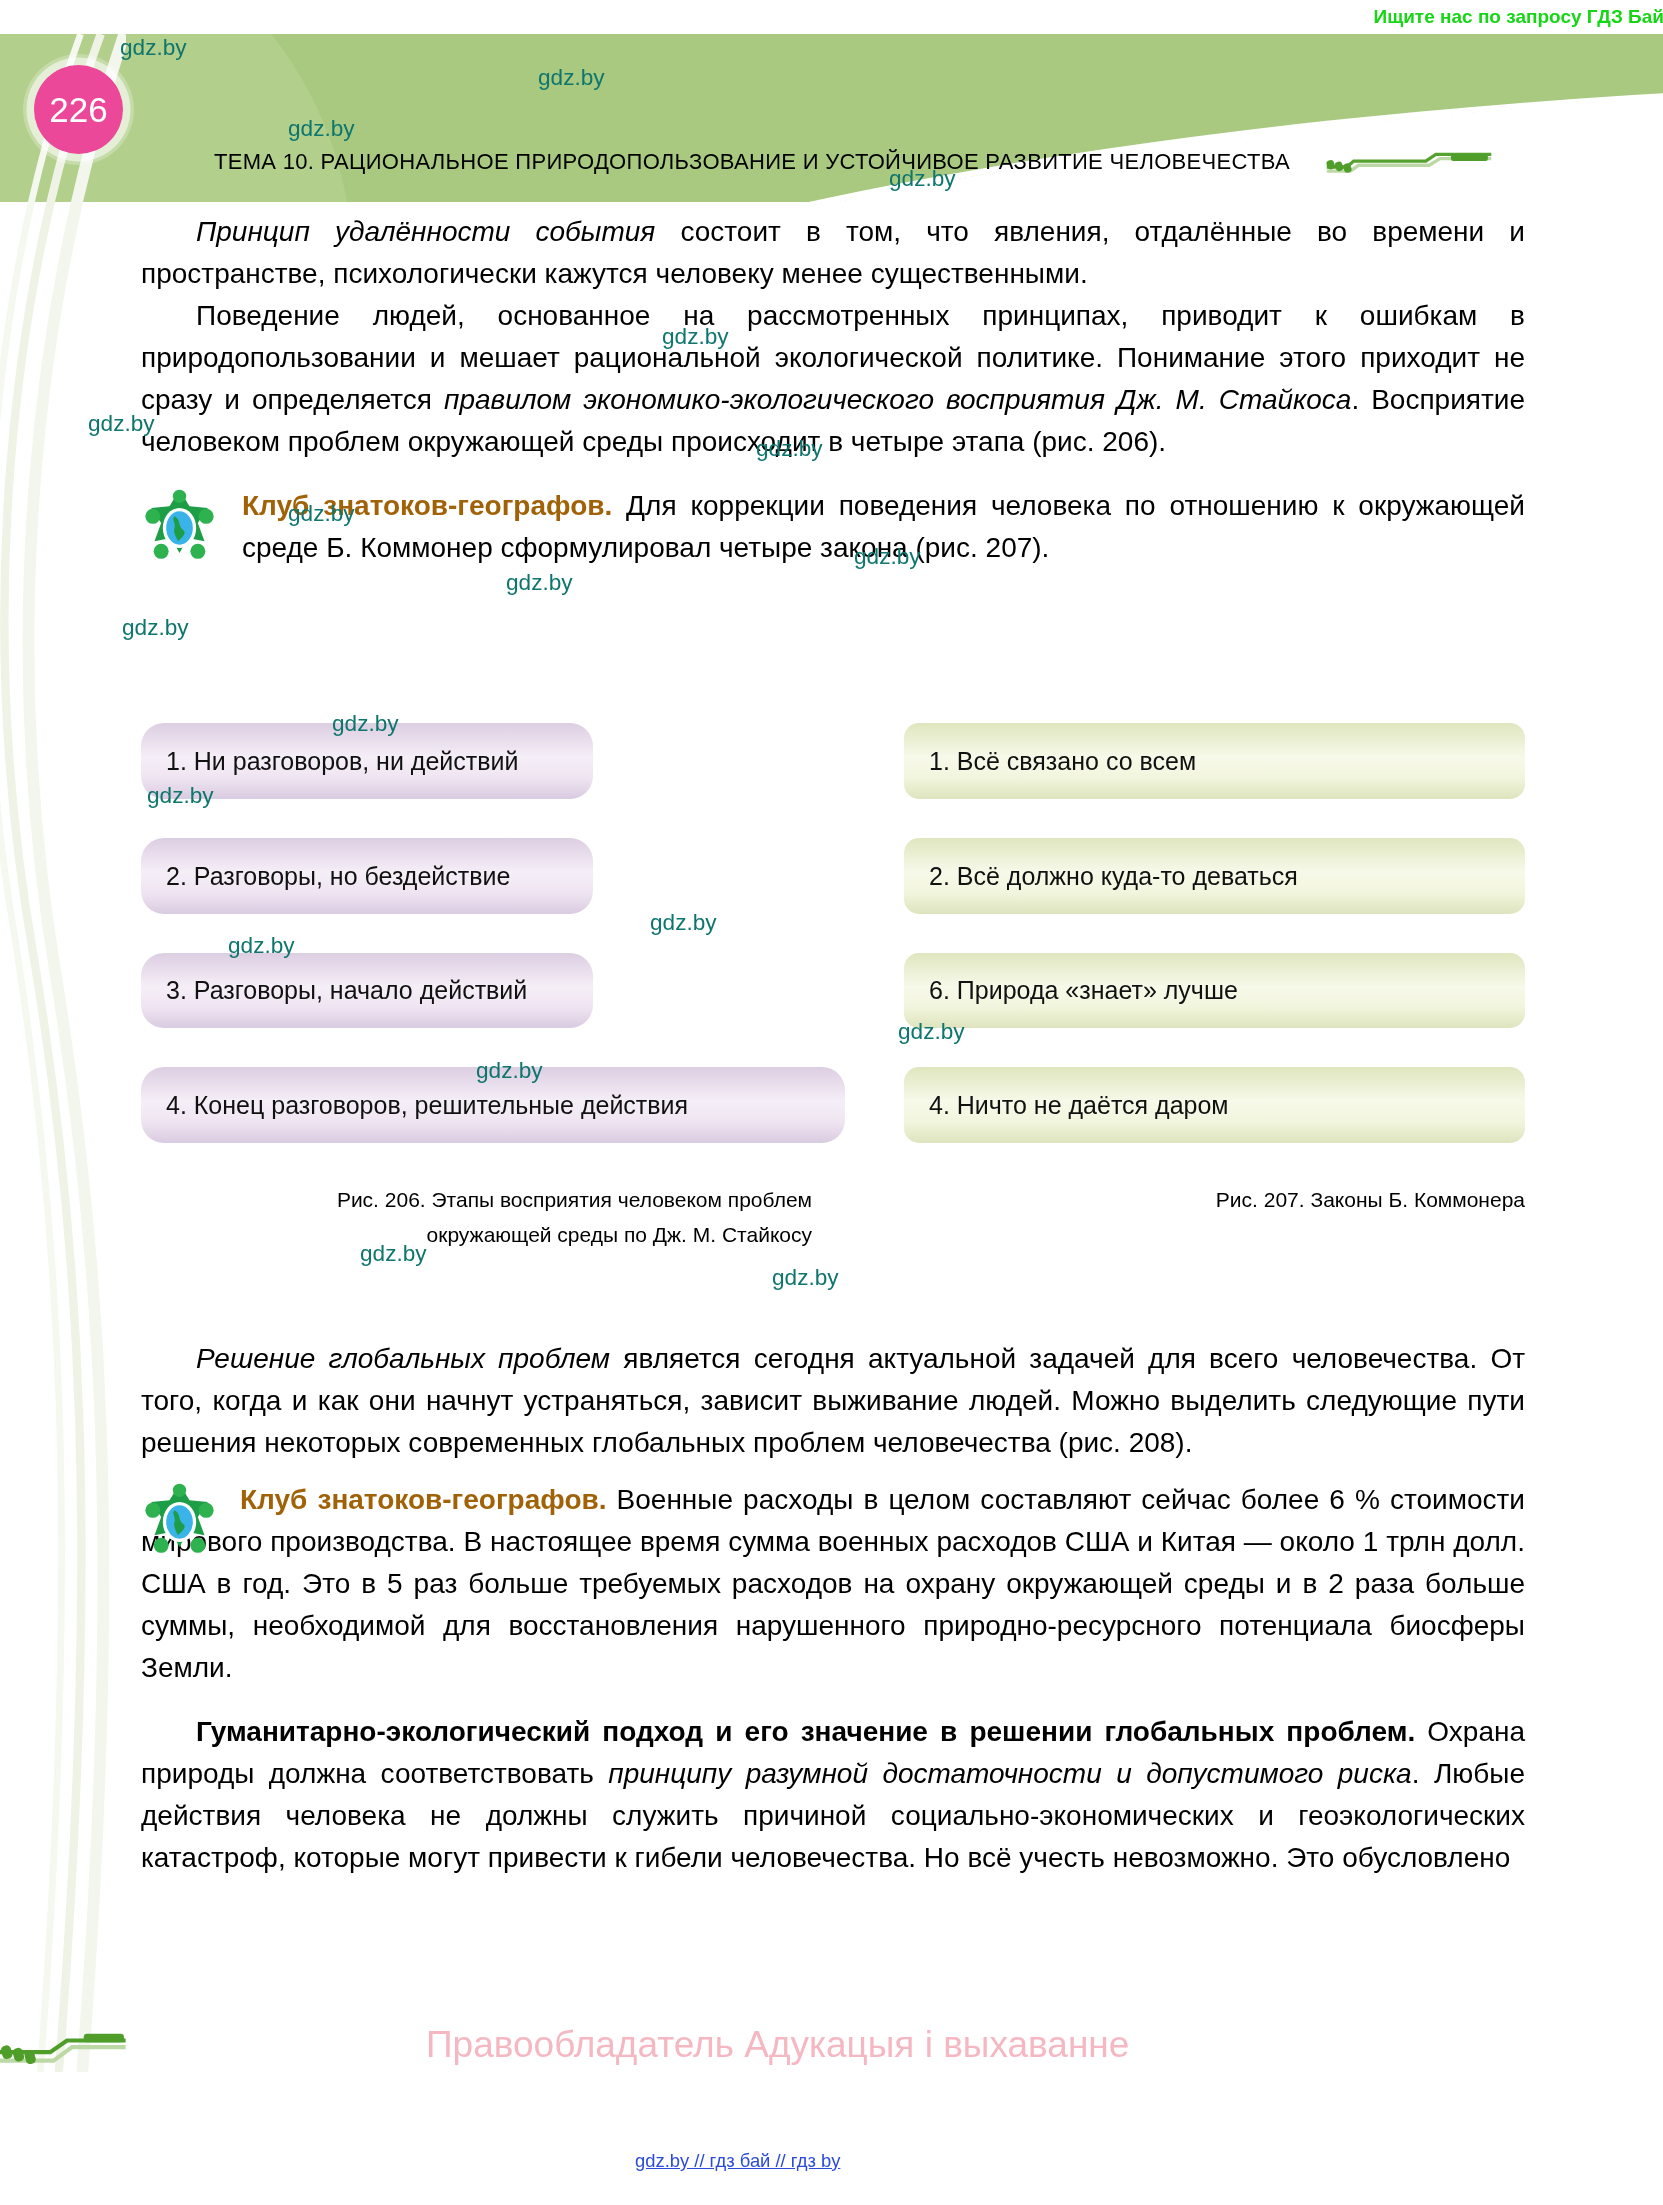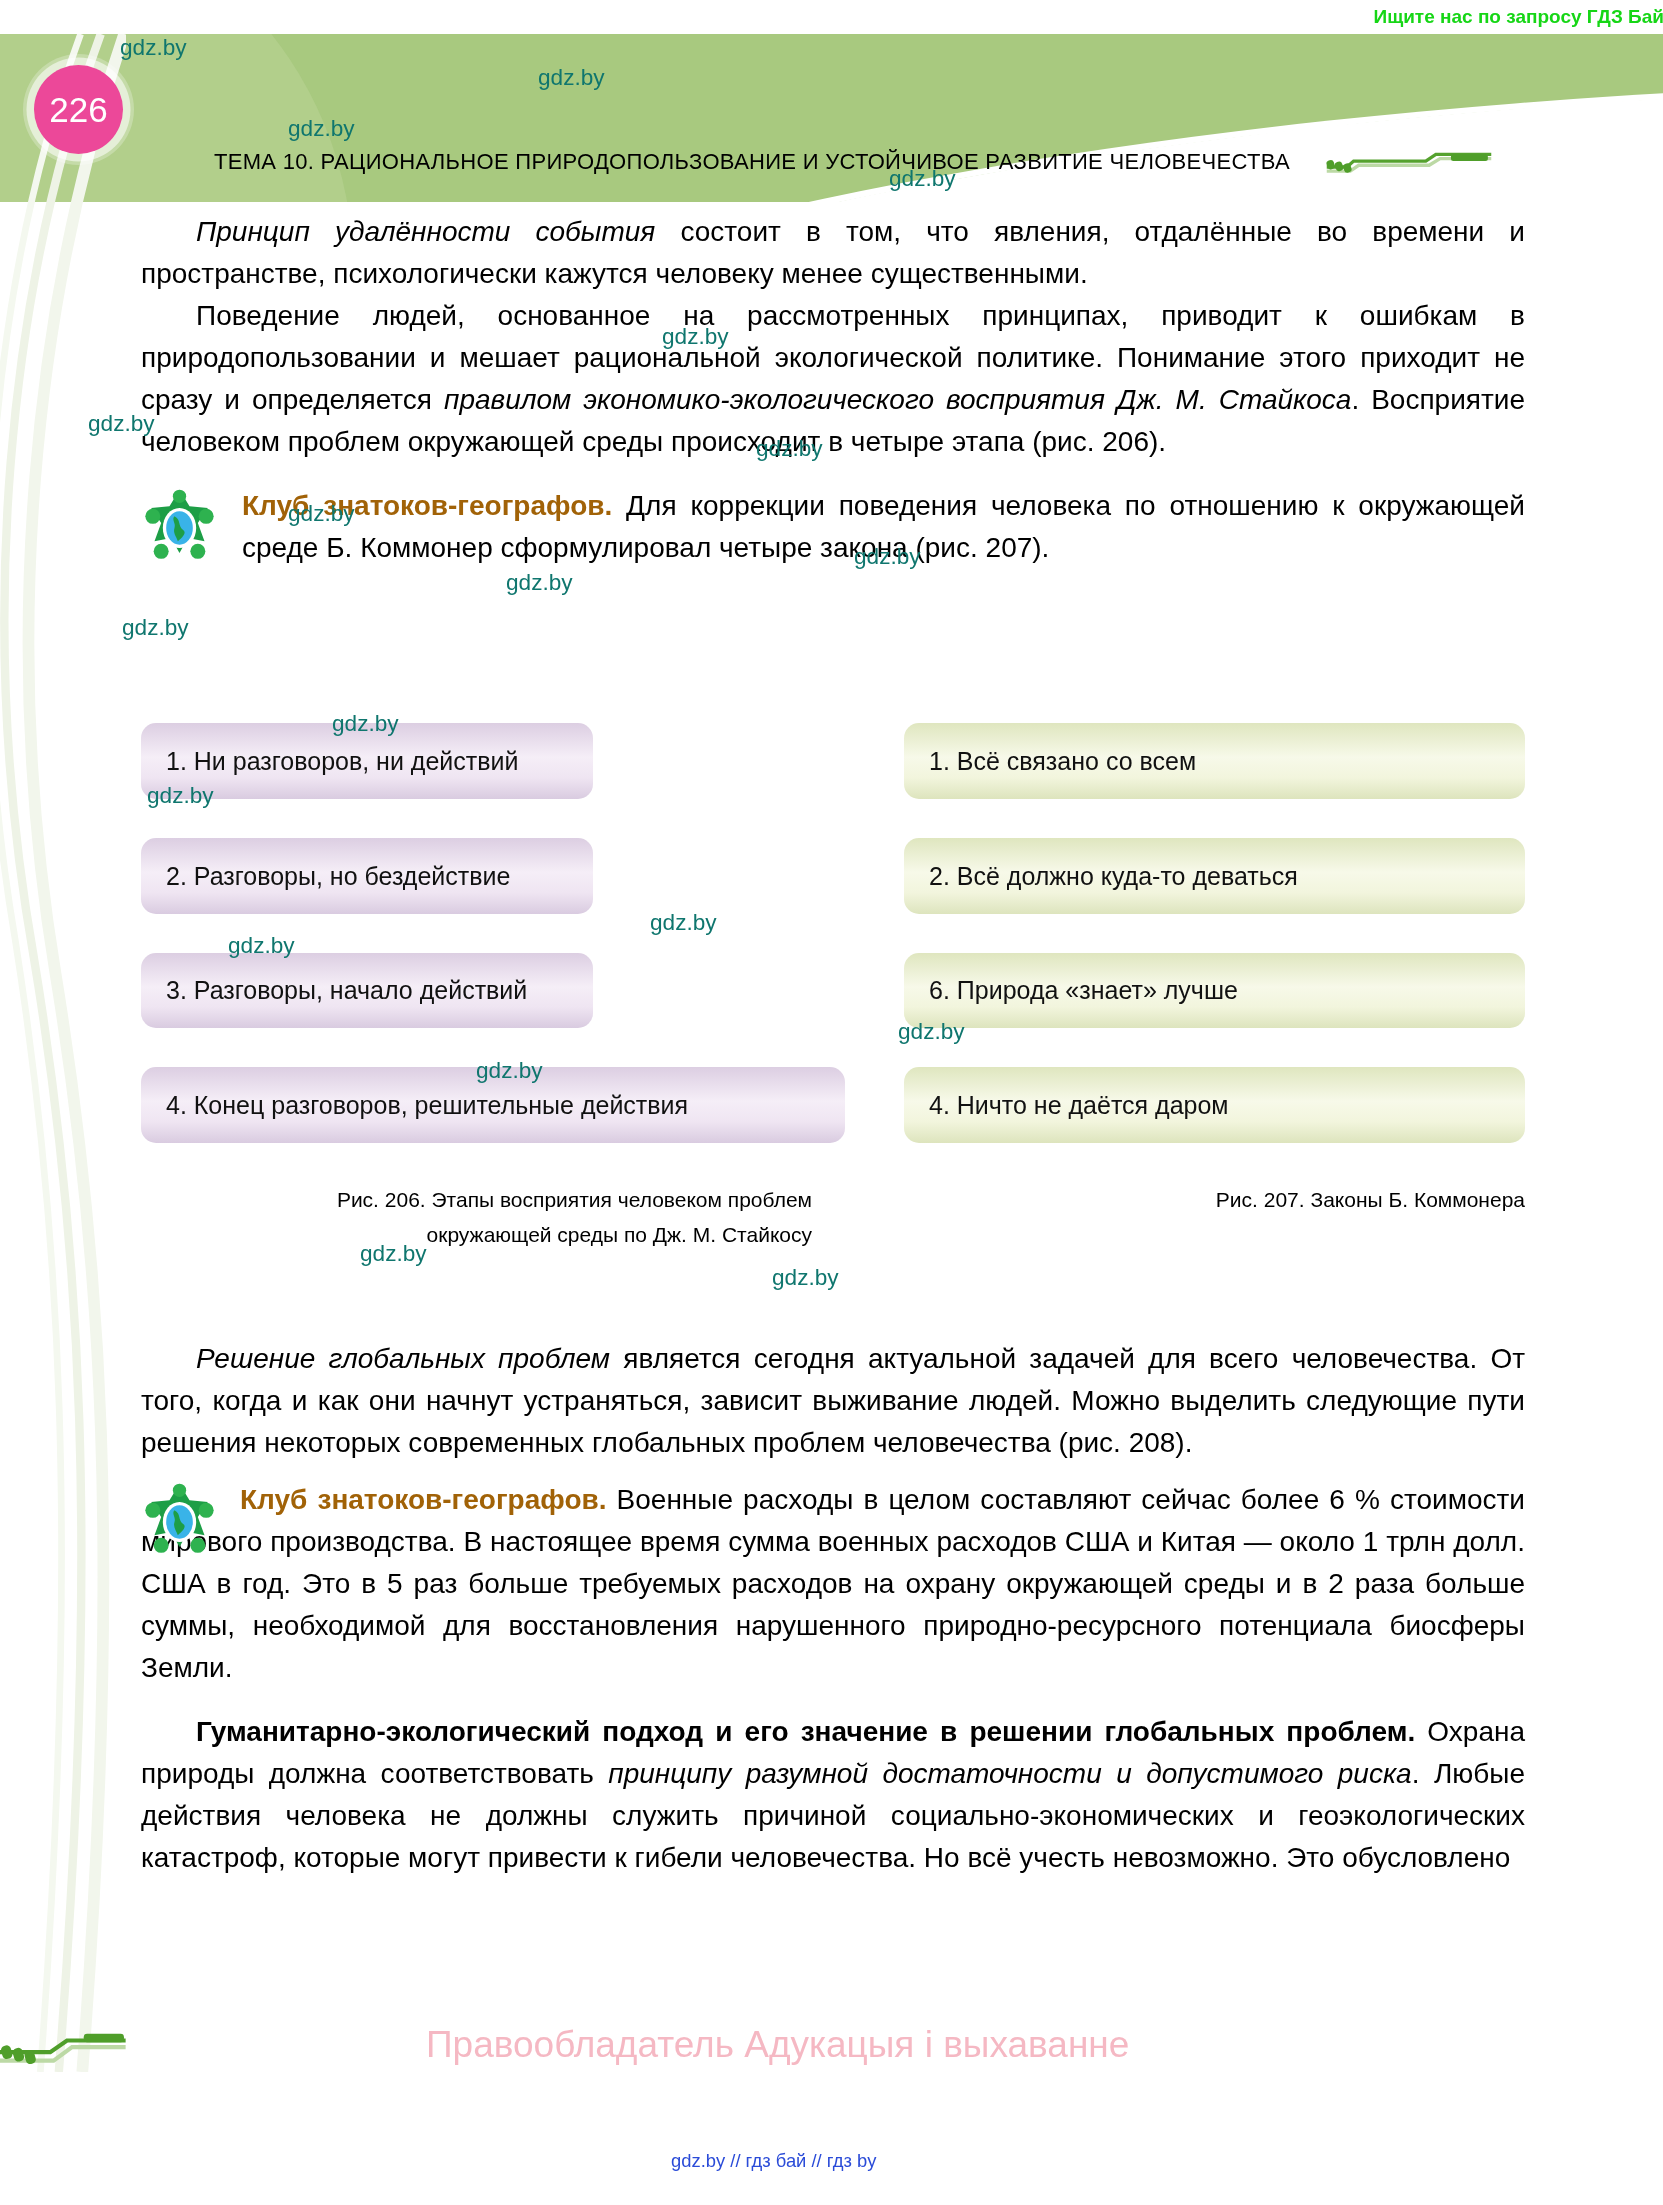--- a/index.html
+++ b/index.html
@@ -175,20 +175,21 @@
     line-height: 34px;
     color: #111;
     margin-bottom: 39px;
     height: 49px;
     display: flex;
     align-items: center;
     font-family: "Liberation Sans", sans-serif;
   }
   .chip.purple {
     background: linear-gradient(180deg,#dccee2 0%,#f5eef7 45%,#efe5f2 72%,#d9cbe0 100%);
+    border-radius: 23px;
   }
   .chip.olive {
     background: linear-gradient(180deg,#dfe6bf 0%,#f7f9e9 45%,#f2f5dd 72%,#dde4bd 100%);
   }
   .figcap {
     text-align: right;
     font-size: 21px;
     line-height: 35px;
     color: #000;
     font-family: "Liberation Sans", sans-serif;
@@ -363,21 +364,21 @@
         <rect x="2" y="40" width="12" height="16" rx="5" transform="rotate(-16 8 48)"></rect>
         <rect x="16" y="43" width="12" height="16" rx="5" transform="rotate(-16 22 51)"></rect>
         <rect x="30" y="46" width="12" height="16" rx="5" transform="rotate(-16 36 54)"></rect>
         <rect x="100" y="26" width="48" height="10" rx="4"></rect>
       </g>
     </svg>
   </div>
 
   <div class="wm-big" style="left:426px; top:2024px;">Правообладатель Адукацыя i выхаванне</div>
 
-  <div class="wm-foot" style="left:671px; top:2150px;">gdz.by  //  гдз бай  //  гдз by</div>
+  <div class="wm-foot" style="left:635px; top:2150px;text-decoration:underline;">gdz.by  //  гдз бай  //  гдз by</div>
 
   <div id="wm-layer">
       <div class="wm" style="left: 120px; top: 35px;">gdz.by</div>
       <div class="wm" style="left: 538px; top: 65px;">gdz.by</div>
       <div class="wm" style="left: 288px; top: 116px;">gdz.by</div>
       <div class="wm" style="left: 889px; top: 166px;">gdz.by</div>
       <div class="wm" style="left: 662px; top: 324px;">gdz.by</div>
       <div class="wm" style="left: 88px; top: 411px;">gdz.by</div>
       <div class="wm" style="left: 756px; top: 436px;">gdz.by</div>
       <div class="wm" style="left: 288px; top: 501px;">gdz.by</div>

